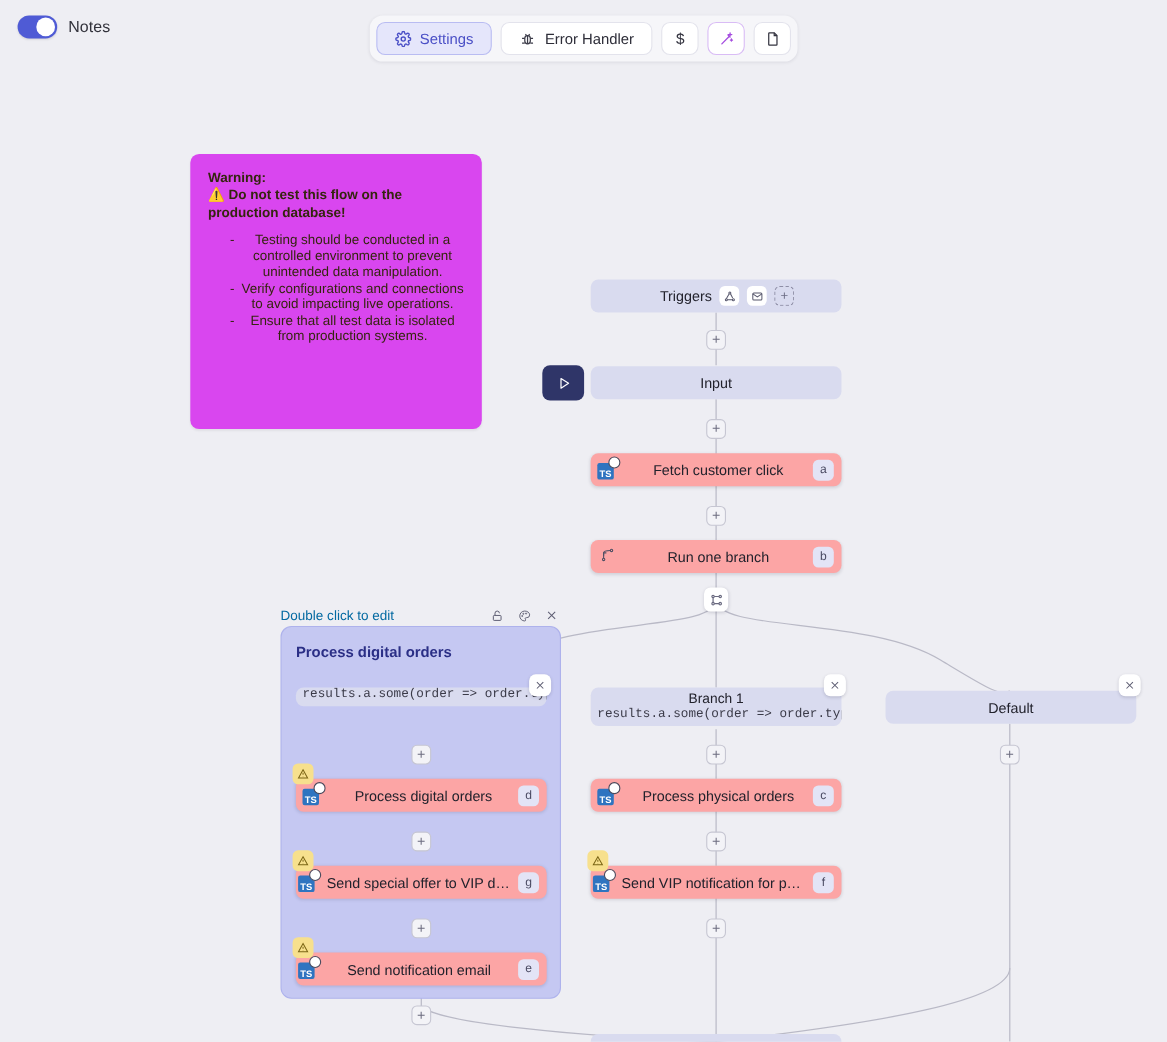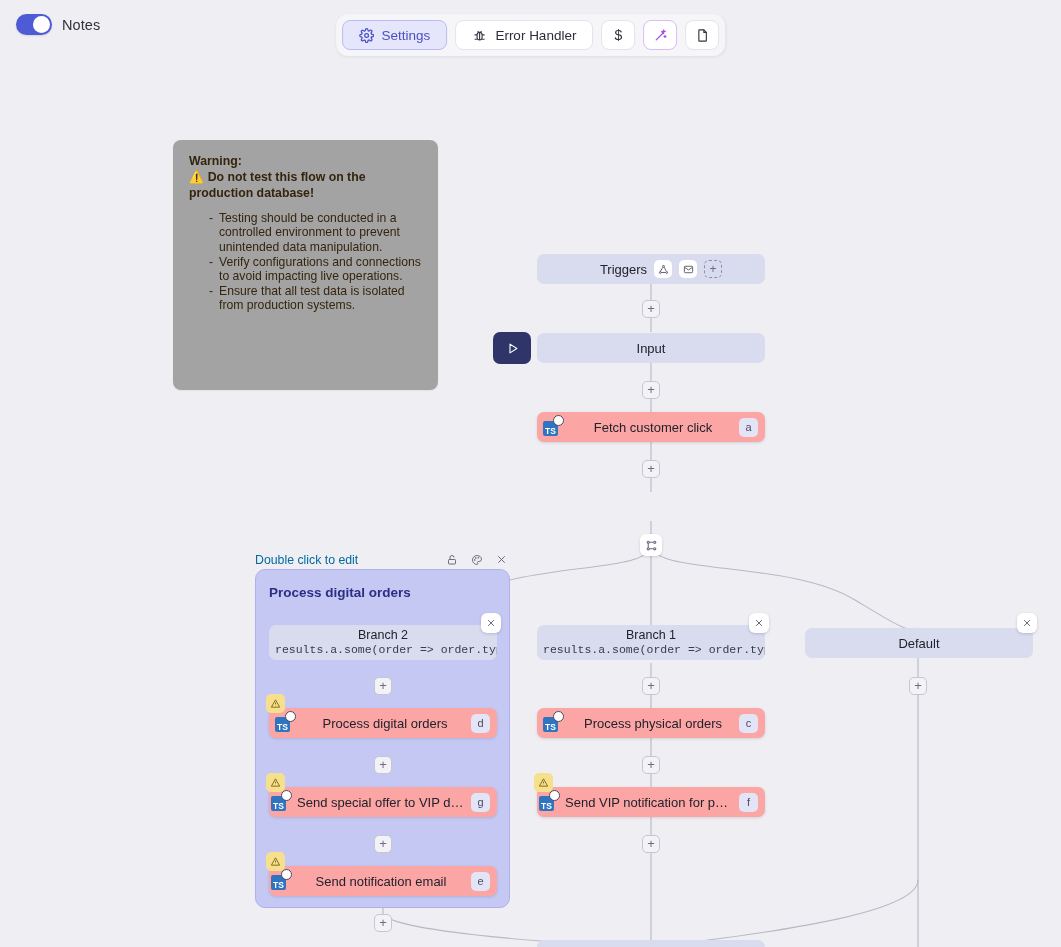--- a/index.html
+++ b/index.html
@@ -46,29 +46,29 @@
     background: #e5e6fb; border: 1px solid #b9bcf2; color: #4a4fc6;
   }
   .tb-btn.icon-only { padding: 0; width: 34px; }
   .tb-btn.magic { border: 1px solid #d9bcf5; }
   .tb-ico { display: inline-flex; width: 15px; height: 15px; }
 
   
   .sticky {
     position: absolute; left: 173px; top: 140px;
     width: 265px; height: 250px;
-    background: #a3a3a3; border-radius: 8px;
+    background: #d946ef; border-radius: 8px;
     padding: 14px 16px; color: #34250e;
     box-shadow: 0 1px 2px rgba(0,0,0,.06);
   }
   .sticky-h { font-size: 12.3px; font-weight: bold; line-height: 1.29; }
   .sticky ul { margin: 9px 0 0 20px; padding: 0; list-style: none; }
   .sticky li {
     font-size: 12.2px; line-height: 1.2; margin-bottom: 0px;
-    position: relative; padding-left: 10px;
+    position: relative; padding-left: 10px; text-align: center;
   }
   .sticky li::before { content: "-"; position: absolute; left: 0; }
 
   
   svg.edges { position: absolute; inset: 0; width: 1061px; height: 947px; pointer-events: none; }
   .edge { fill: none; stroke: #b9b9c6; stroke-width: 1.1px; }
 
   .node {
     position: absolute;
     display: flex; align-items: center;
@@ -311,20 +311,34 @@
         <span class="ts-sq">TS</span>
         <span class="ts-badge"></span>
       </span>
     </span>
     <span class="node-title">Fetch customer click</span>
     <span class="node-badge">a</span>
   </div>
 
   <div class="plus-btn" style="left:642px; top:460px;"></div>
 
+  <div class="node node-white" style="left:537px; top:491px; width:228px;">
+    <span class="node-lead">
+      <span>
+        <svg width="15" height="15" viewBox="0 0 24 24" fill="none" stroke="#4e4e63" stroke-width="1.6">
+            <circle cx="6" cy="18.5" r="1.7"></circle>
+            <circle cx="17.5" cy="5.5" r="1.7"></circle>
+            <path d="M6,16.8 V9 C6,6 9,5.5 16,5.5"></path>
+            <path d="M10,9 L6,9 L6,13"></path>
+          </svg>
+      </span>
+    </span>
+    <span class="node-title">Run one branch</span>
+    <span class="node-badge">b</span>
+  </div>
 
   <div class="split-ico" style="left:640px; top:534px;">
     <svg width="13" height="13" viewBox="0 0 24 24" fill="none" stroke="#6a6a80" stroke-width="2">
         <circle cx="6" cy="6" r="2"></circle>
         <circle cx="18" cy="6" r="2"></circle>
         <circle cx="6" cy="18" r="2"></circle>
         <circle cx="18" cy="18" r="2"></circle>
         <path d="M8 6h8M6 8v8M8 18h8"></path>
       </svg>
   </div>
@@ -348,21 +362,20 @@
     <span class="gh-ico">
       <svg width="11" height="11" viewBox="0 0 24 24" fill="none" stroke="#5d5d72" stroke-width="2">
           <path d="M5 5l14 14M19 5L5 19"></path>
         </svg>
     </span>
   </div>
   <div class="group-box"></div>
   <div class="group-title">Process digital orders</div>
 
   <div class="branch-node" style="left:269px; top:625px;">
-    <div class="branch-label">Branch 2</div>
     <div class="branch-code">results.a.some(order =&gt; order.type</div>
   </div>
   <div class="close-chip" style="left:481px; top:613px;">
     <svg width="10" height="10" viewBox="0 0 24 24" fill="none" stroke="#5d5d72" stroke-width="2.2">
         <path d="M5 5l14 14M19 5L5 19"></path>
       </svg>
   </div>
   <div class="plus-btn" style="left:374px; top:677px;"></div>
 
   <div class="warn-tri" style="left:266px; top:694px;">

